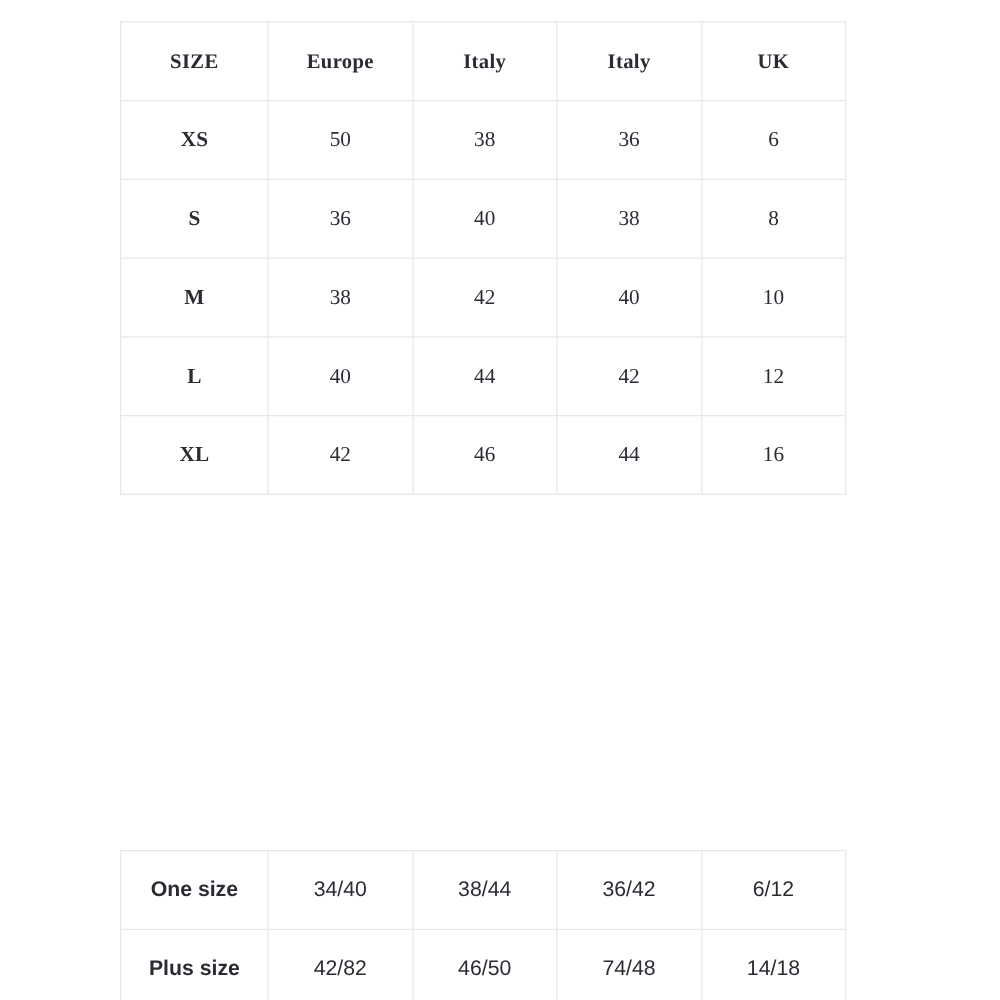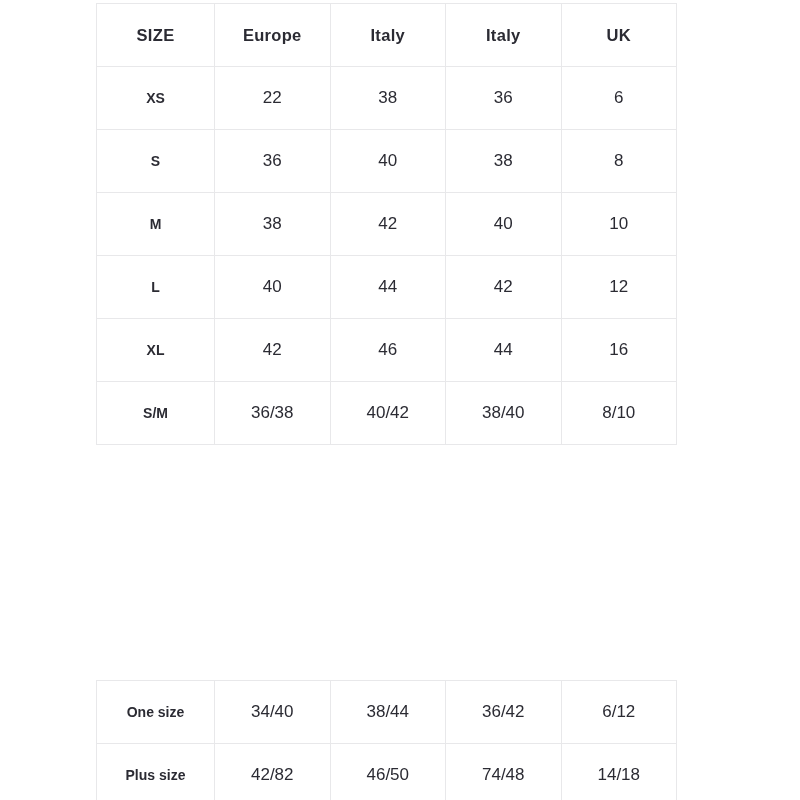--- a/index.html
+++ b/index.html
@@ -17,21 +17,21 @@
     width: 800px;
     height: 800px;
     background: #ffffff;
     overflow: hidden;
   }
   .table-wrap {
     position: absolute;
     left: 96px;
     width: 580px;
   }
-  #main-table-wrap { top: 3px; }
+  #main-table-wrap { top: 17px; font-family: Liberation Serif, serif; }
   #secondary-table-wrap { top: 680px; }
 
   table.size-table {
     border-collapse: collapse;
     width: 580px;
     table-layout: fixed;
   }
   table.size-table td,
   table.size-table th {
     border: 1px solid #e8e8ea;
@@ -43,21 +43,21 @@
     height: 63px;
     padding: 0 4px;
   }
   table.size-table th {
     font-weight: 700;
     font-size: 16.5px;
     letter-spacing: 0.3px;
   }
   table.size-table td.rowhead {
     font-weight: 700;
-    font-size: 14px;
+    font-size: 17px;
   }
   col.c-size { width: 118px; }
   col.c-col  { width: 115.5px; }
 
   
   #main-table tr { height: 63px; }
   #secondary-table tr { height: 63px; }
 </style>
 </head>
 <body>
@@ -78,21 +78,21 @@
           <th>SIZE</th>
           <th>Europe</th>
           <th>Italy</th>
           <th>Italy</th>
           <th>UK</th>
         </tr>
       </thead>
       <tbody>
         <tr>
           <td class="rowhead">XS</td>
-          <td>22</td>
+          <td>50</td>
           <td>38</td>
           <td>36</td>
           <td>6</td>
         </tr>
         <tr>
           <td class="rowhead">S</td>
           <td>36</td>
           <td>40</td>
           <td>38</td>
           <td>8</td>
@@ -110,27 +110,20 @@
           <td>44</td>
           <td>42</td>
           <td>12</td>
         </tr>
         <tr>
           <td class="rowhead">XL</td>
           <td>42</td>
           <td>46</td>
           <td>44</td>
           <td>16</td>
-        </tr>
-        <tr>
-          <td class="rowhead">S/M</td>
-          <td>36/38</td>
-          <td>40/42</td>
-          <td>38/40</td>
-          <td>8/10</td>
         </tr>
       </tbody>
     </table>
   </div>
 
   <div class="table-wrap" id="secondary-table-wrap">
     <table class="size-table" id="secondary-table">
       <colgroup>
         <col class="c-size">
         <col class="c-col">

